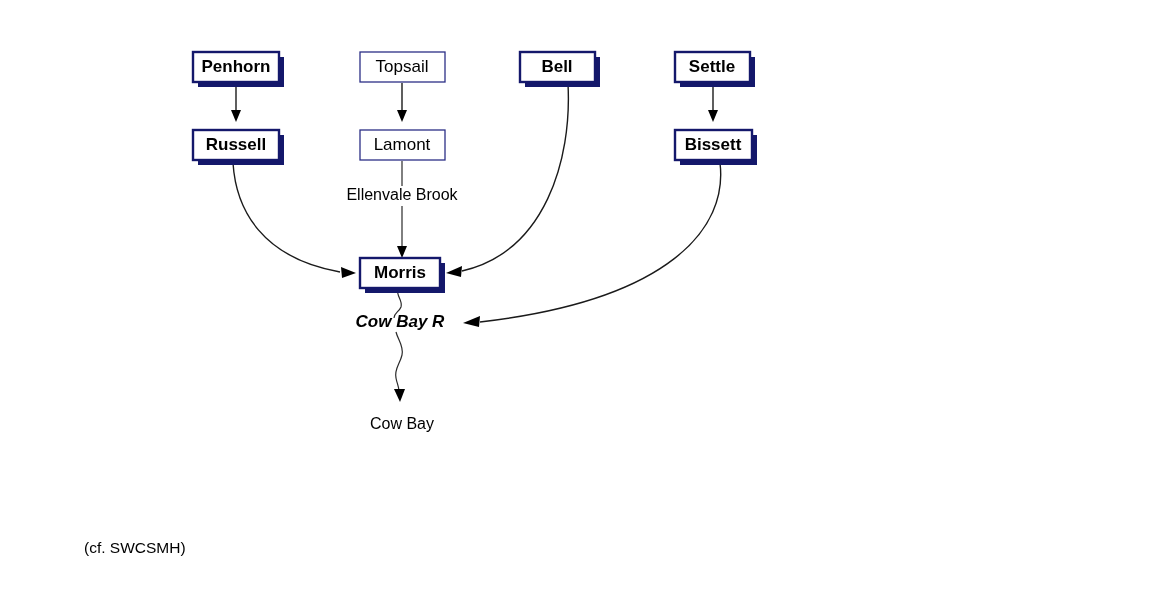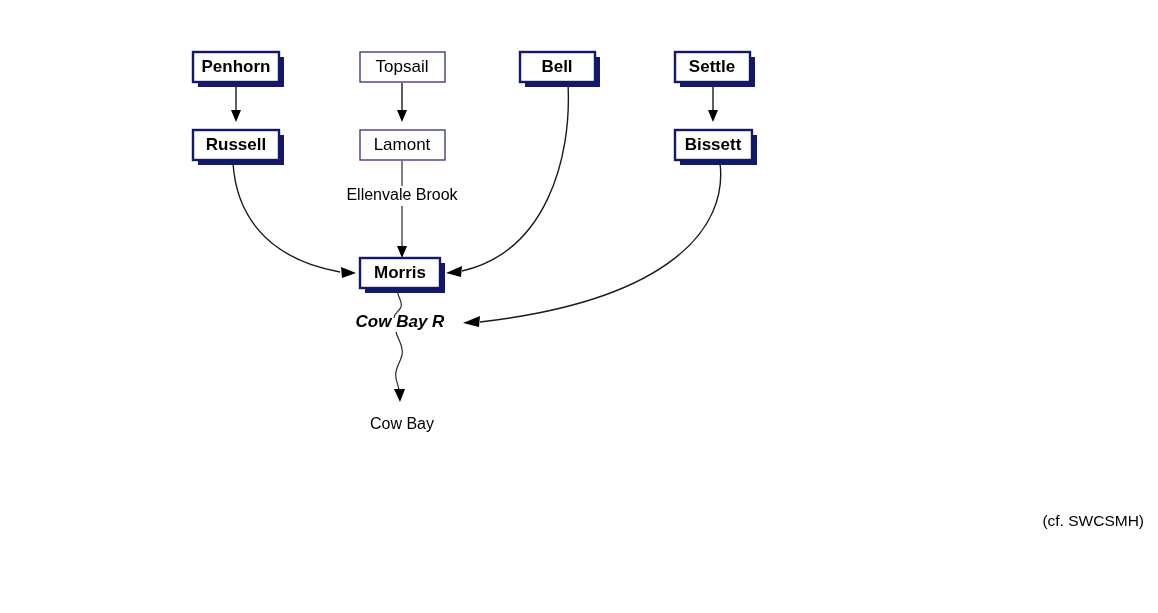--- a/index.html
+++ b/index.html
@@ -89,23 +89,22 @@
     stroke-width: 1.2;
   }
   .arrow-head {
     fill: #000000;
     stroke: none;
   }
   
   #footnotes {
     position: absolute;
     left: 84px;
-    top: 508px;
+    top: 535px;
     width: 1060px;
-    text-align: right;
   }
   .footnote-line {
     font-family: "Liberation Sans", sans-serif;
     font-size: 15.5px;
     line-height: 25px;
     color: #000000;
     white-space: nowrap;
   }
 </style>
 </head>

